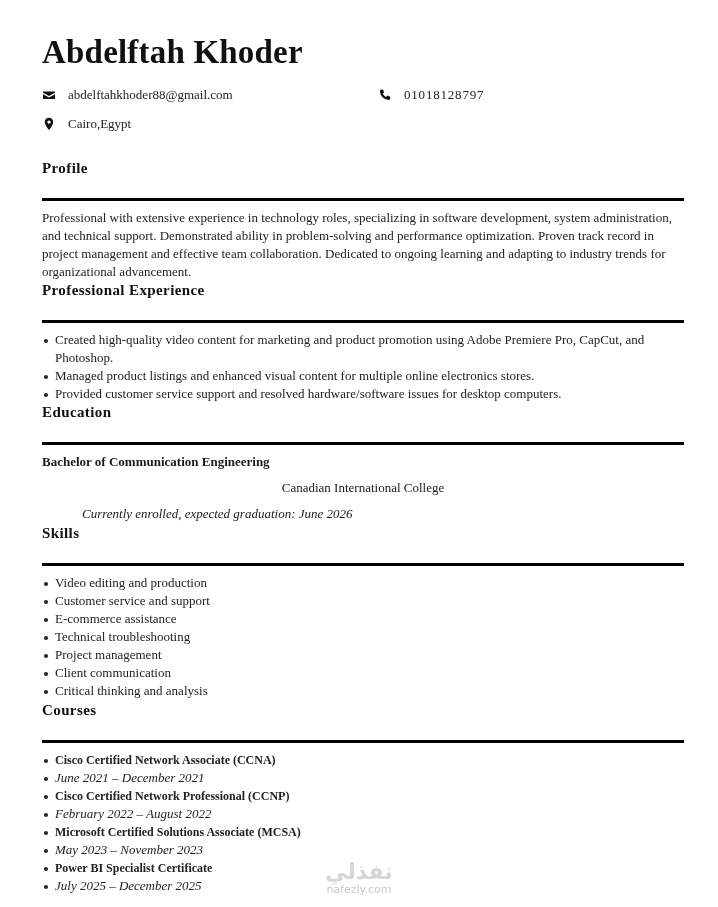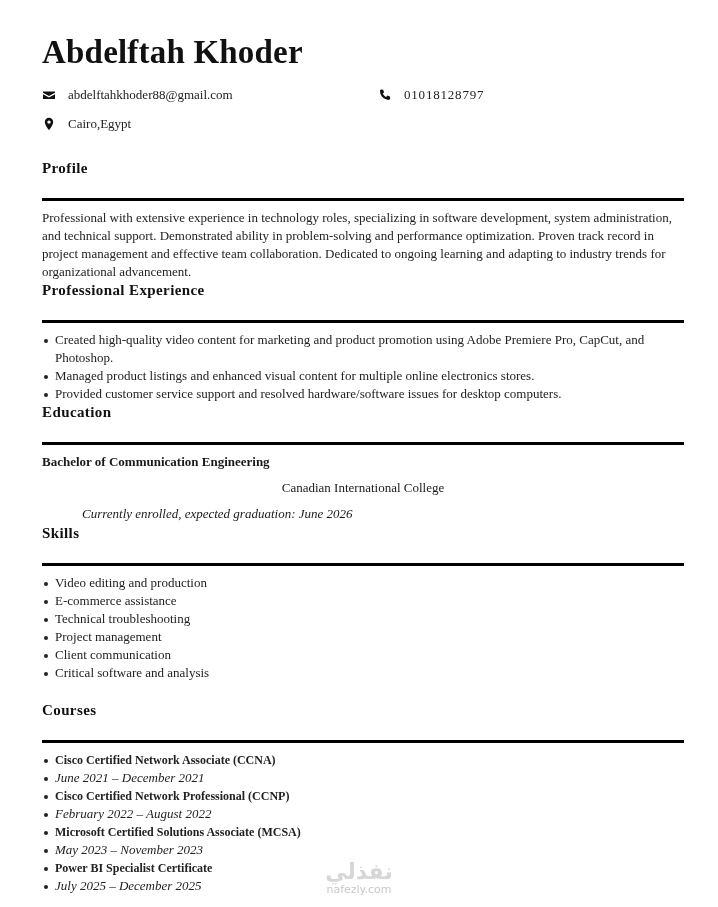--- a/index.html
+++ b/index.html
@@ -75,25 +75,26 @@
     <h2>Education</h2>
     <div class="edu-degree">Bachelor of Communication Engineering</div>
     <div class="edu-school">Canadian International College</div>
     <div class="edu-note">Currently enrolled, expected graduation: June 2026</div>
   </div>
 
   <div class="section" style="top:523px;">
     <h2>Skills</h2>
     <ul>
       <li>Video editing and production</li>
+      <li>Customer service and support</li>
       <li>E-commerce assistance</li>
       <li>Technical troubleshooting</li>
       <li>Project management</li>
       <li>Client communication</li>
-      <li>Critical software and analysis</li>
+      <li>Critical thinking and analysis</li>
     </ul>
   </div>
 
   <div class="section" style="top:700px;">
     <h2>Courses</h2>
     <ul>
       <li class="course">Cisco Certified Network Associate (CCNA)</li>
       <li class="date">June 2021 – December 2021</li>
       <li class="course">Cisco Certified Network Professional (CCNP)</li>
       <li class="date">February 2022 – August 2022</li>

